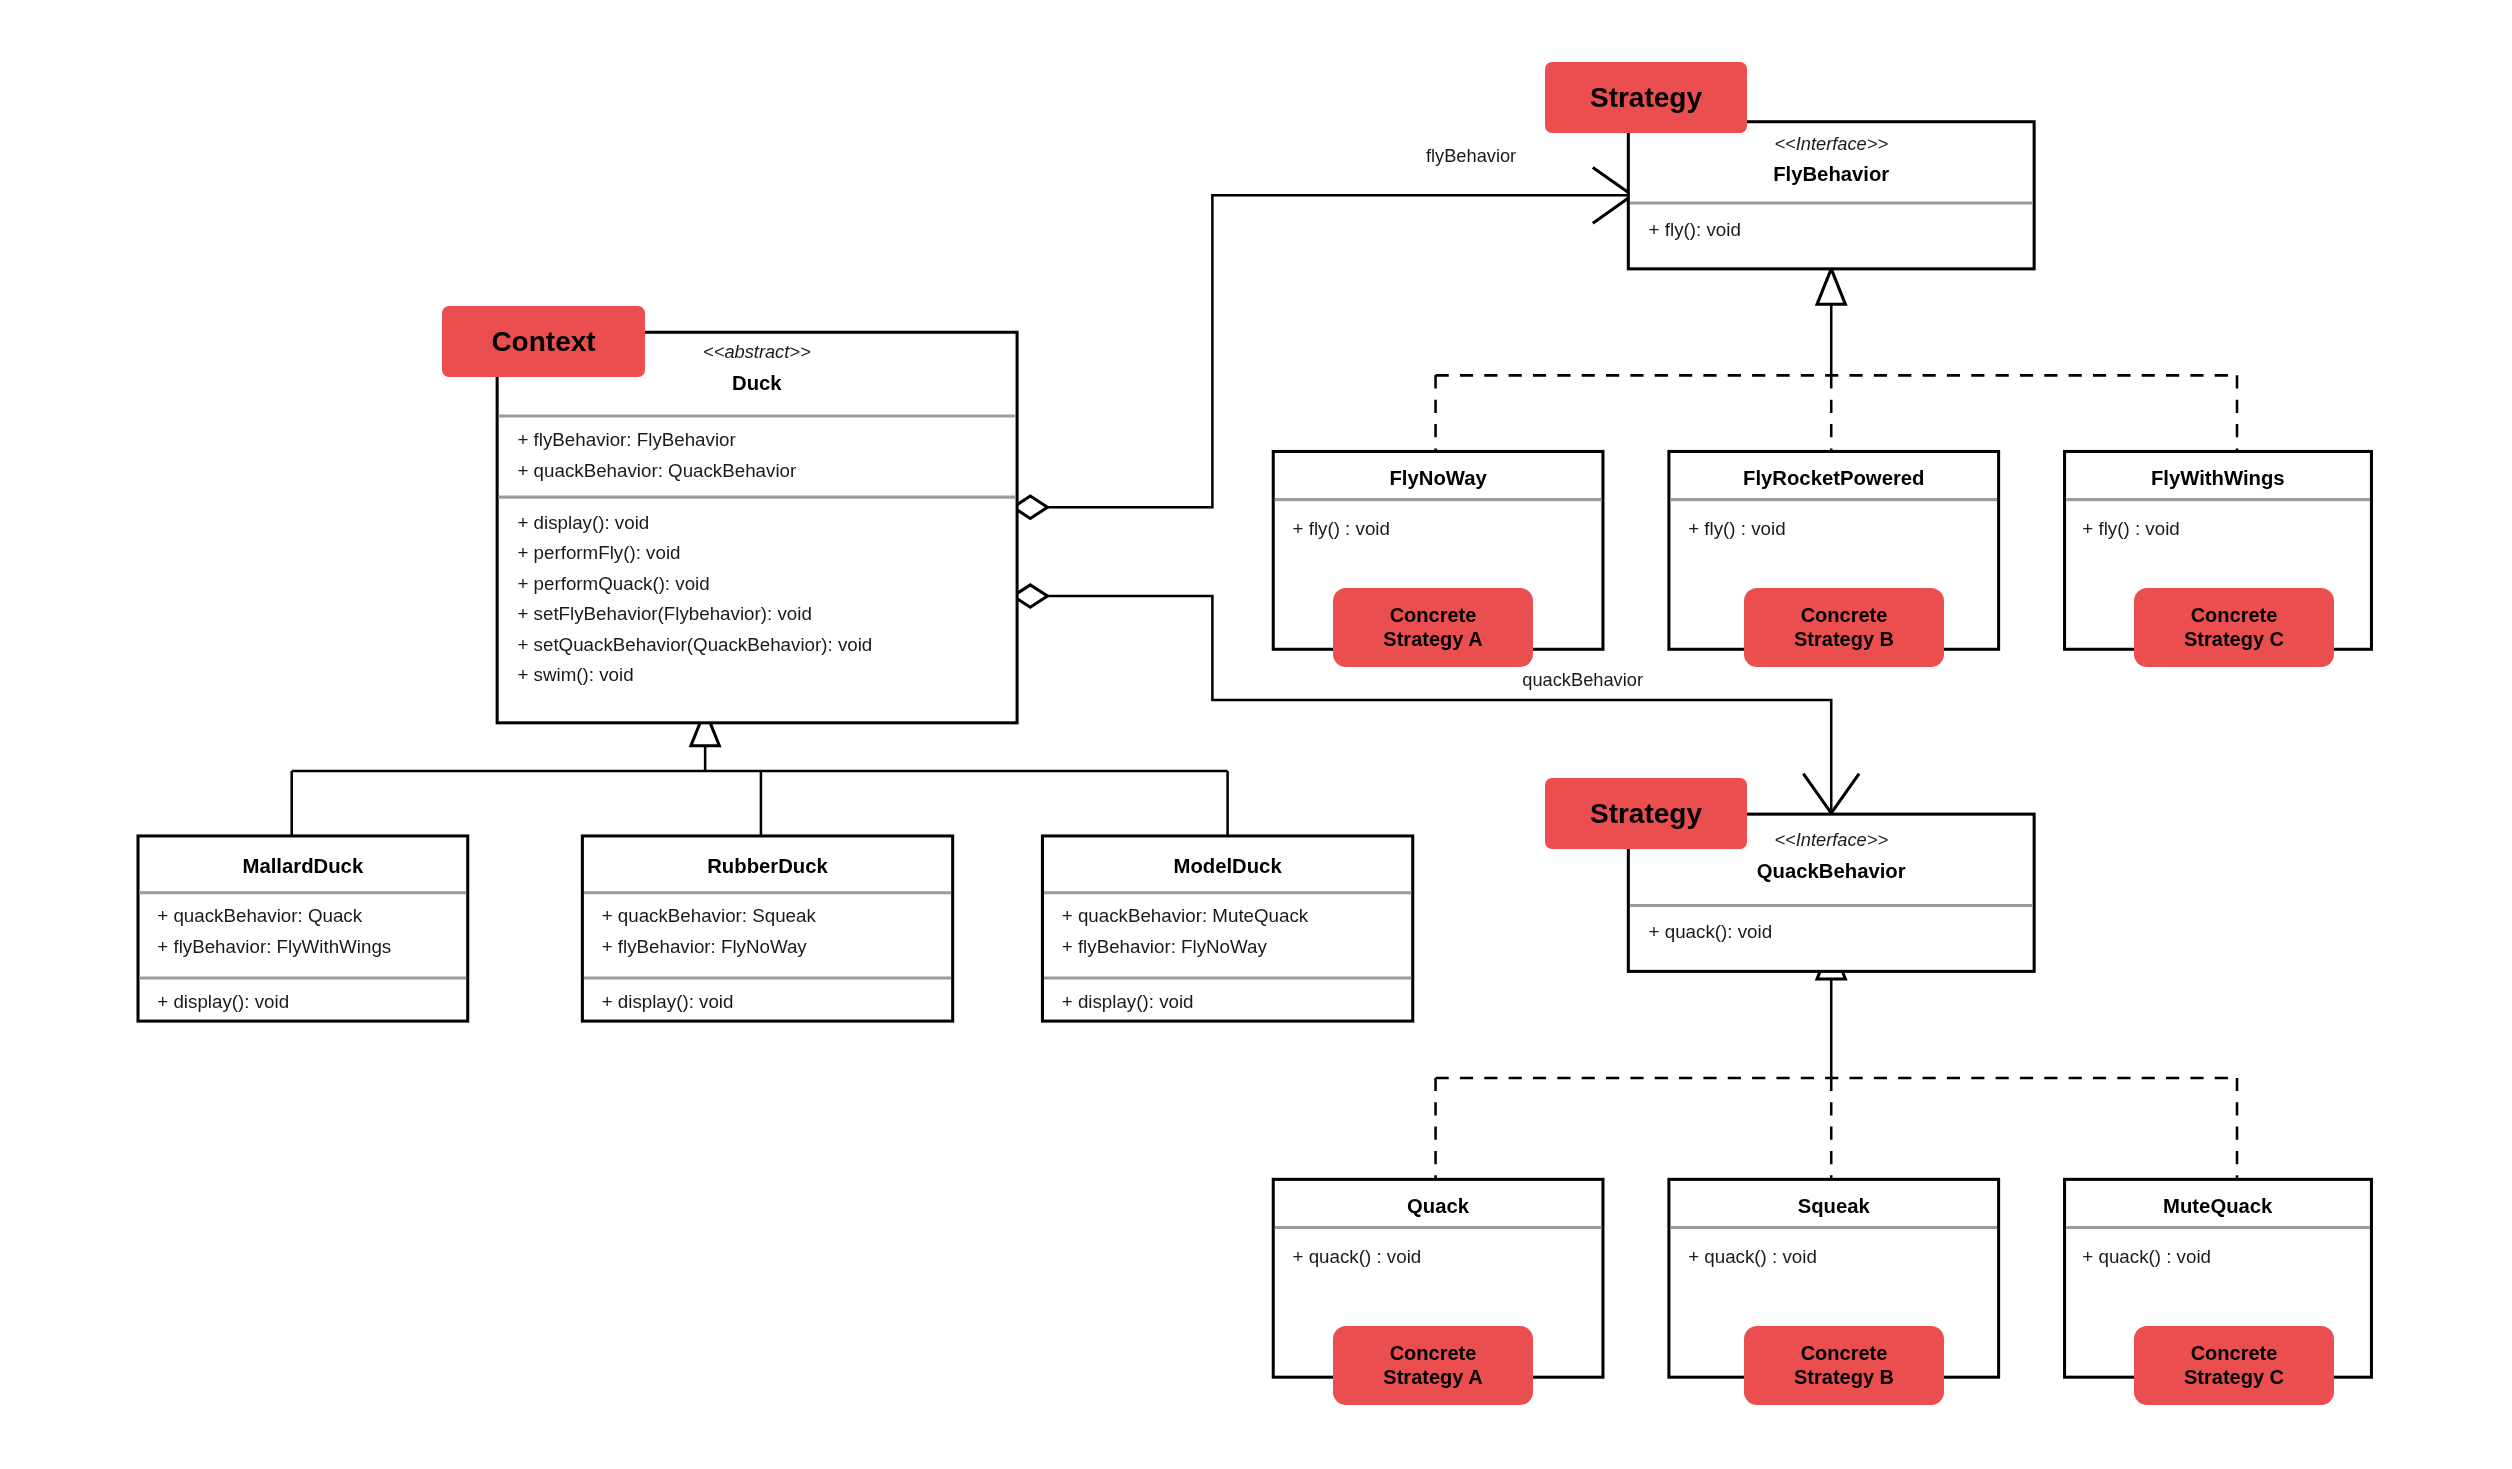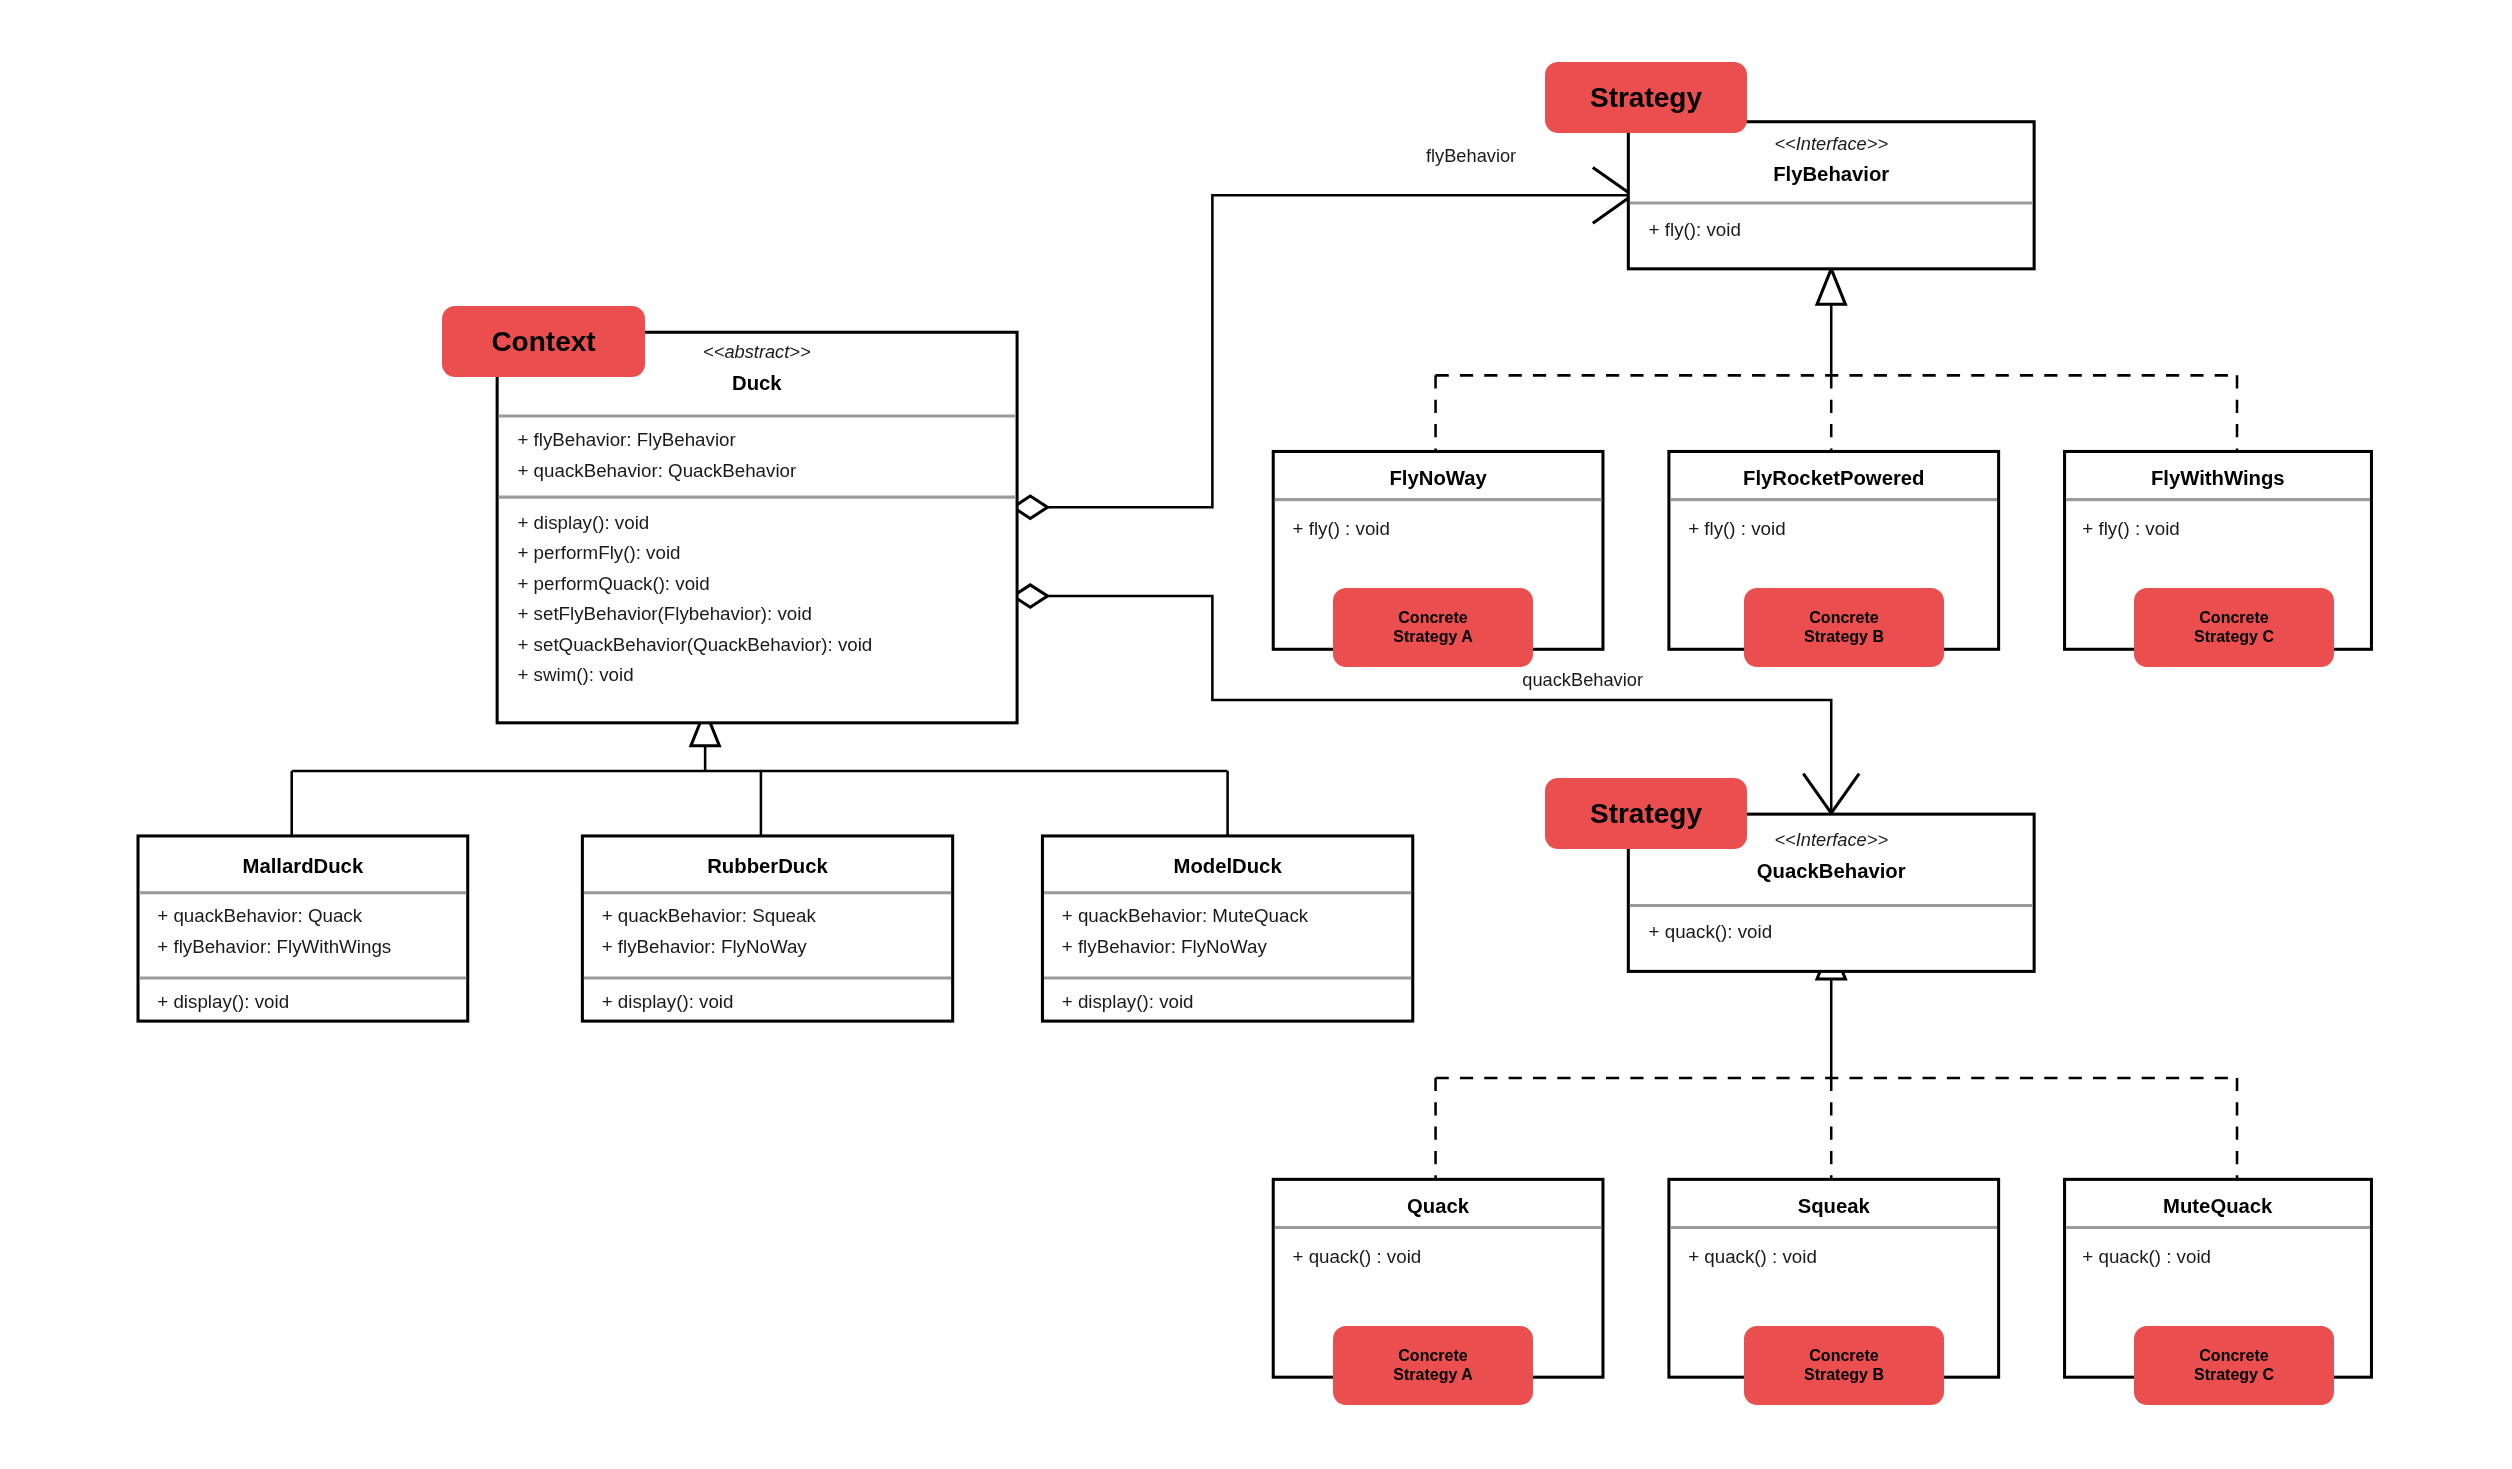--- a/index.html
+++ b/index.html
@@ -100,23 +100,24 @@
     display: flex;
     flex-direction: column;
     align-items: center;
     justify-content: center;
     text-align: center;
     line-height: 1.18;
     box-sizing: border-box;
   }
   .badge-1line {
     font-size: 28px;
+    border-radius: 7px;
   }
   .badge-2line {
-    font-size: 16px;
+    font-size: 20px;
     justify-content: center;
   }
   .badge span { display: block; white-space: nowrap; }
 </style>
 </head>
 <body>
 
 <div id="stage">
 
   <svg class="diagram" viewBox="0 0 4952 2896" xmlns="http://www.w3.org/2000/svg">

